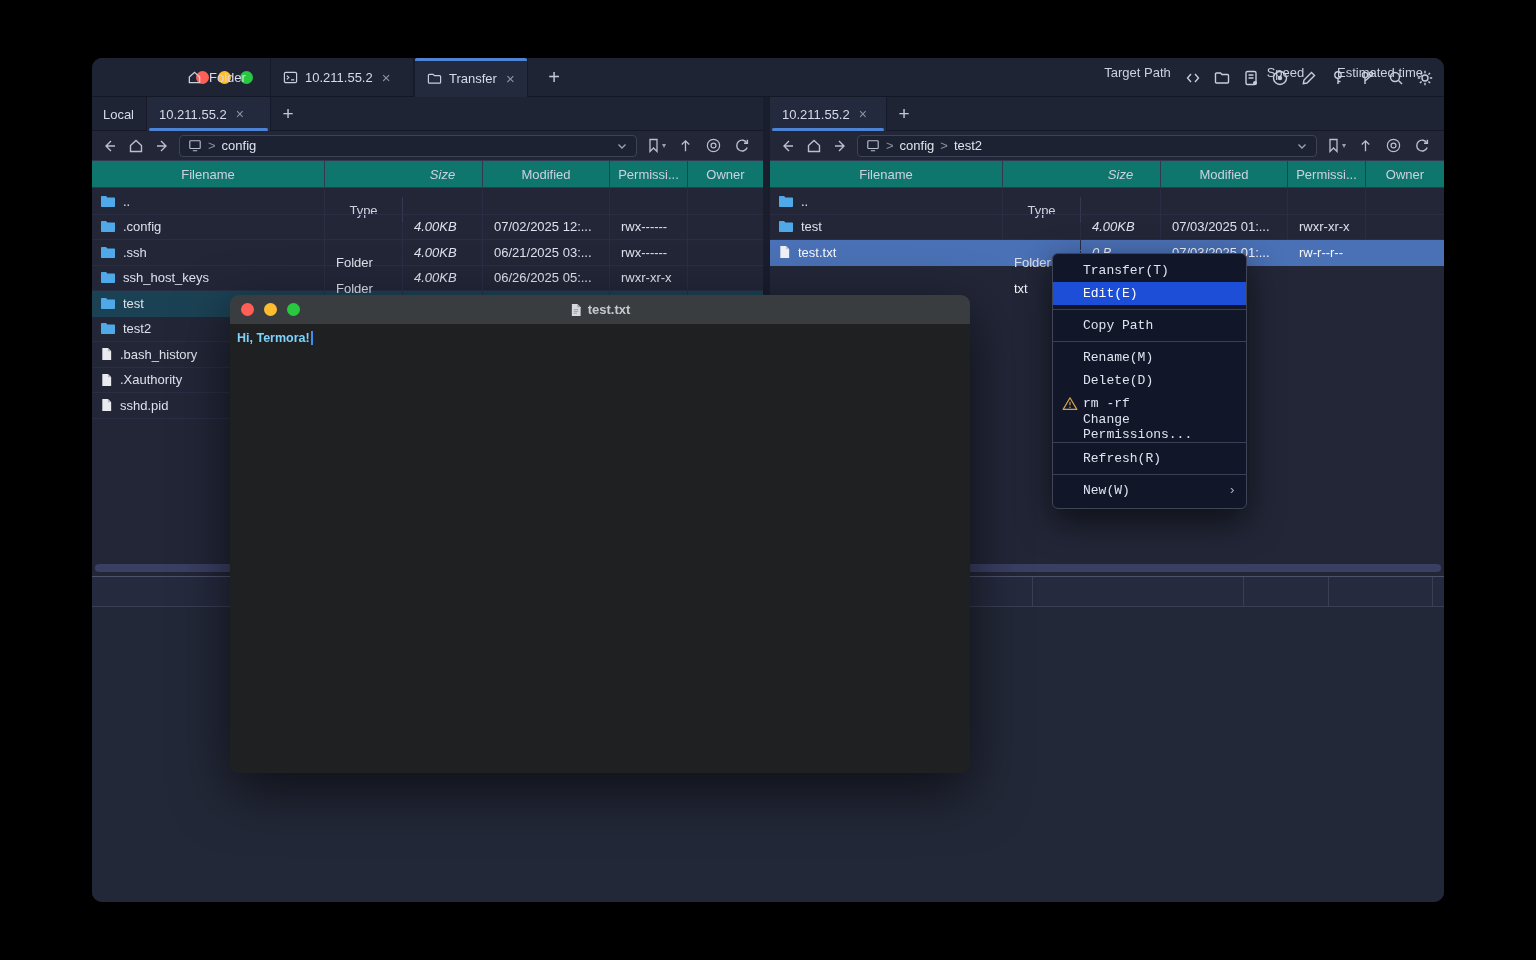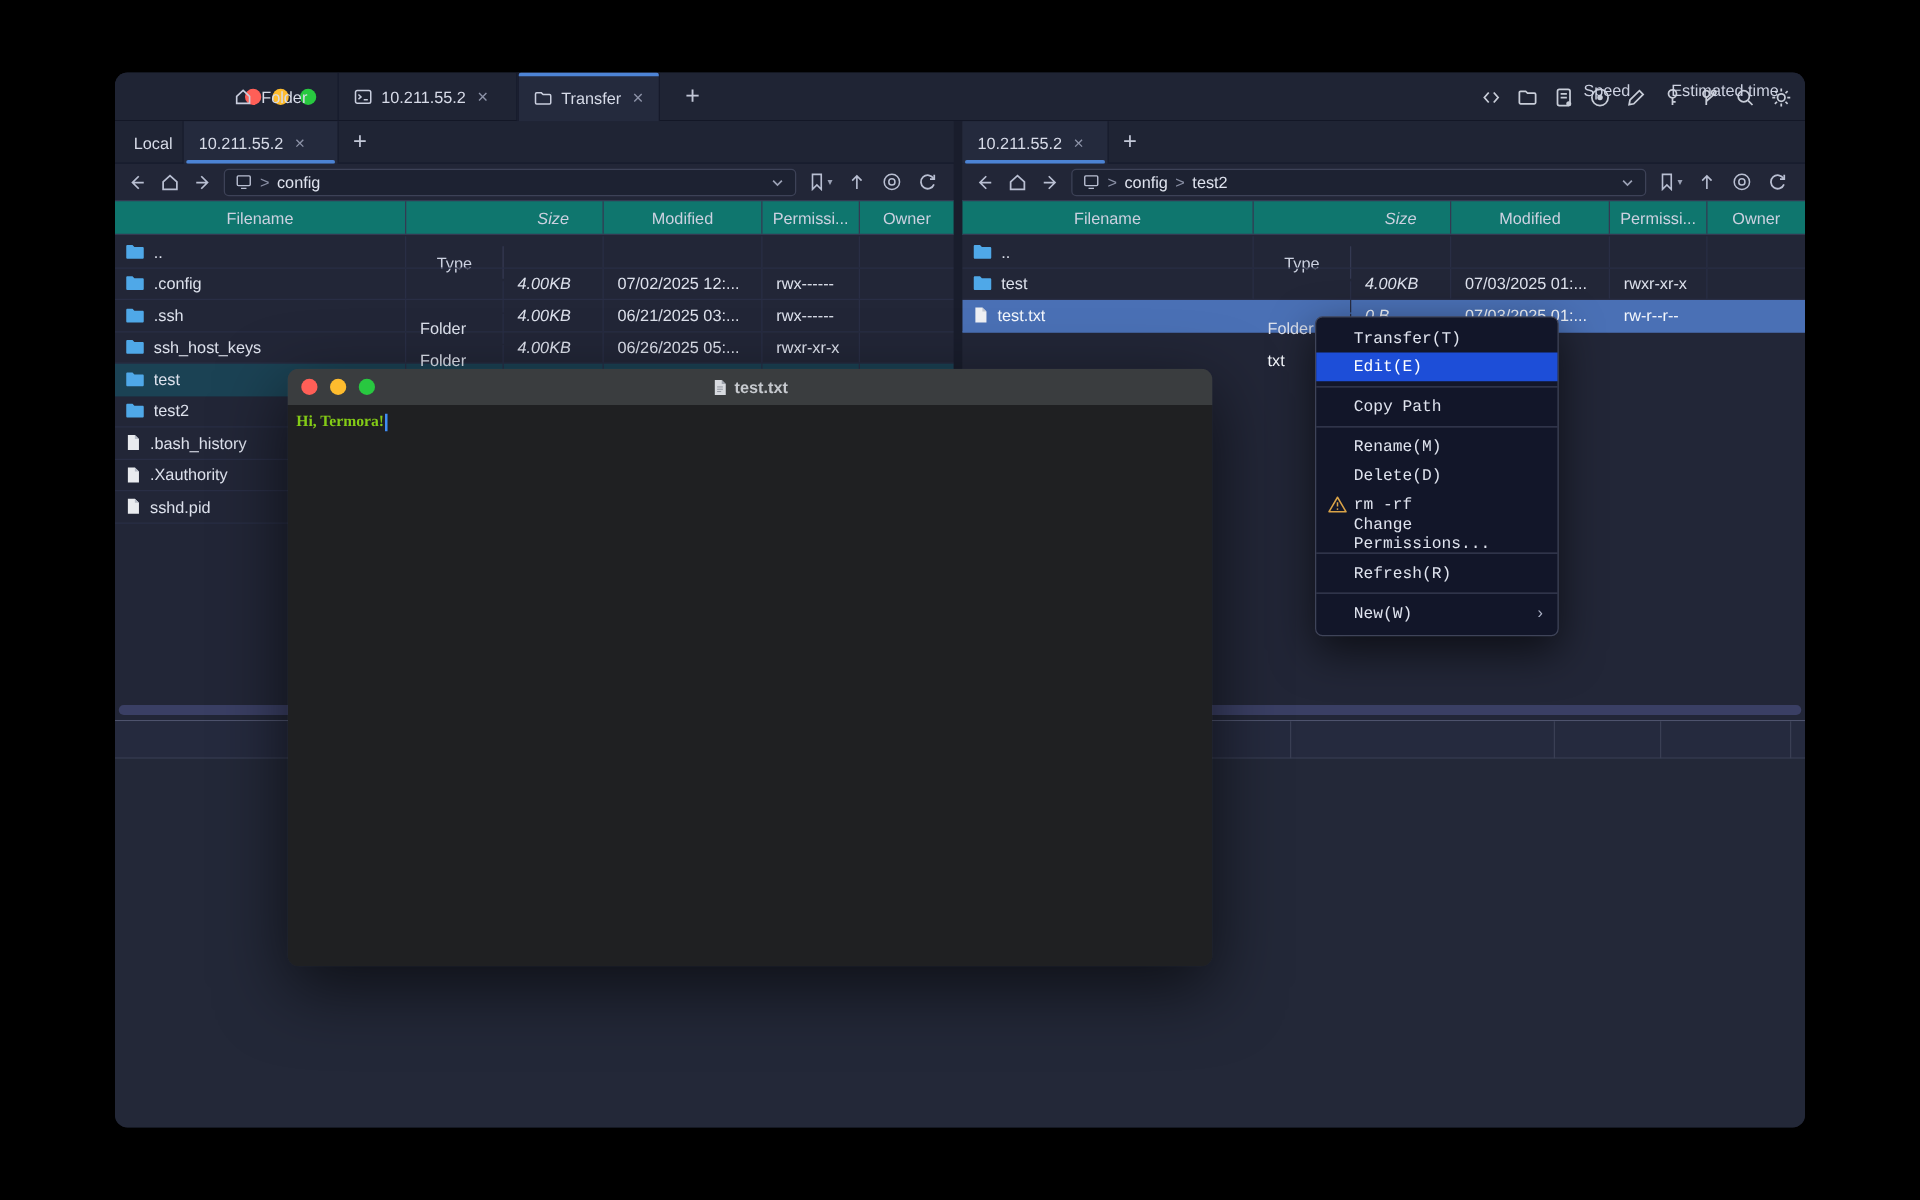--- a/index.html
+++ b/index.html
@@ -93,22 +93,22 @@
 
   
   .editor { position:absolute; left:230px; top:295px; width:740px; height:478px;
             border-radius:9px; overflow:hidden; box-shadow:0 18px 55px rgba(0,0,0,.6); z-index:50; }
   .ed-titlebar { position:relative; height:29px; background:#3a3d3f; }
   .ed-light { position:absolute; top:8px; width:13px; height:13px; border-radius:50%; }
   .ed-title { position:absolute; left:0; top:0; width:100%; height:29px; display:flex;
               align-items:center; justify-content:center; gap:6px; color:#c6c9ce;
               font-size:13px; font-weight:bold; }
   .ed-body { height:449px; background:#1f2022; padding:4px 7px; }
-  .ed-text { font-family:Liberation Serif, serif; font-size:12.5px; font-weight:bold;
-             color:#84cc16; }
+  .ed-text { font-family:Liberation Sans, sans-serif; font-size:12.5px; font-weight:bold;
+             color:#7dd3fc; }
   .cursor { display:inline-block; width:2px; height:14px; background:#3f8cf5;
             vertical-align:text-bottom; margin-left:1px; }
 
   
   .menu { position:absolute; left:1052px; top:253px; width:195px; background:#121629;
           border:1px solid #3f4459; border-radius:6px; padding:5px 0 6px 0; z-index:60;
           box-shadow:0 12px 34px rgba(0,0,0,.6); }
   .mi { position:relative; height:23px; display:flex; align-items:center; padding-left:30px;
         color:#e0e4ef; font-size:13px;font-family:Liberation Mono, monospace; }
   .mi.hl { background:#1d4ed8; color:#fff;text-align:center; }
@@ -210,21 +210,21 @@
           <svg width="18" height="18" viewBox="0 0 18 18" fill="none" stroke="#c8cdd8" stroke-width="1.4">
             <circle cx="9" cy="9" r="3"></circle>
             <path d="M9 1.8v2.4M9 13.8v2.4M1.8 9h2.4M13.8 9h2.4M3.9 3.9l1.7 1.7M12.4 12.4l1.7 1.7M14.1 3.9l-1.7 1.7M5.6 12.4l-1.7 1.7"></path>
           </svg>
         </span>
     </div>
   </div>
 
   <div class="panel panel-left">
     <div class="tabbar">
-      <div class="ptab" style="left:3px; width:52px; justify-content:flex-start;">
+      <div class="ptab" style="left:3px; width:52px; justify-content:flex-end;">
         <span>Local</span>
       </div>
       <div class="ptab active" style="left:55px; width:124px;">
         <span>10.211.55.2</span>
         <span class="pclose">×</span>
       </div>
       <div class="pplus" style="left:179px;">+</div>
     </div>
 
     <div class="toolbar">
@@ -578,20 +578,21 @@
     </div>
   </div>
 
   <div class="pill"></div>
   <div class="splitline"></div>
   <div class="xferhead"></div>
   <div class="xv" style="left:940px;"></div>
   <div class="xv" style="left:1151px;"></div>
   <div class="xv" style="left:1236px;"></div>
   <div class="xv" style="left:1340px;"></div>
+  <div class="xh" style="left:940px; width:211px;">Target Path</div>
   <div class="xh" style="left:1151px; width:85px;">Speed</div>
   <div class="xh" style="left:1236px; width:104px;">Estimated time</div>
   <div class="xferbody"></div>
 </div>
 
 <div class="editor">
   <div class="ed-titlebar">
     <div class="ed-light" style="left:11px;  background:#ff5f57;"></div>
     <div class="ed-light" style="left:34px;  background:#febc2e;"></div>
     <div class="ed-light" style="left:57px;  background:#28c840;"></div>

